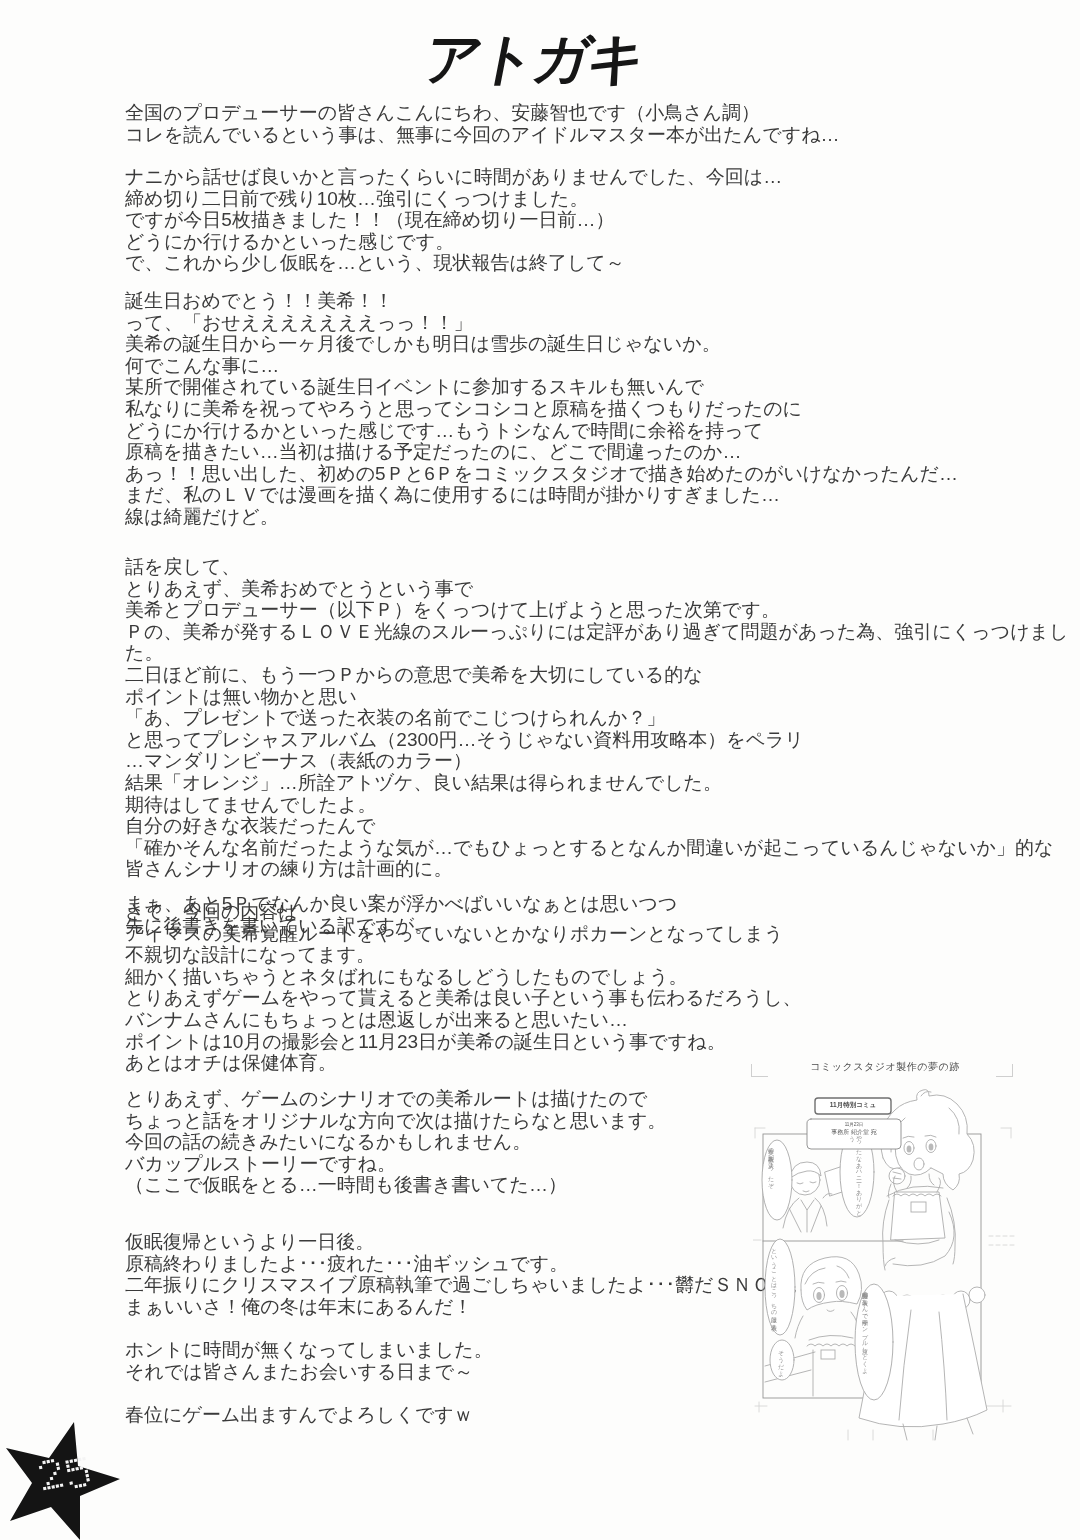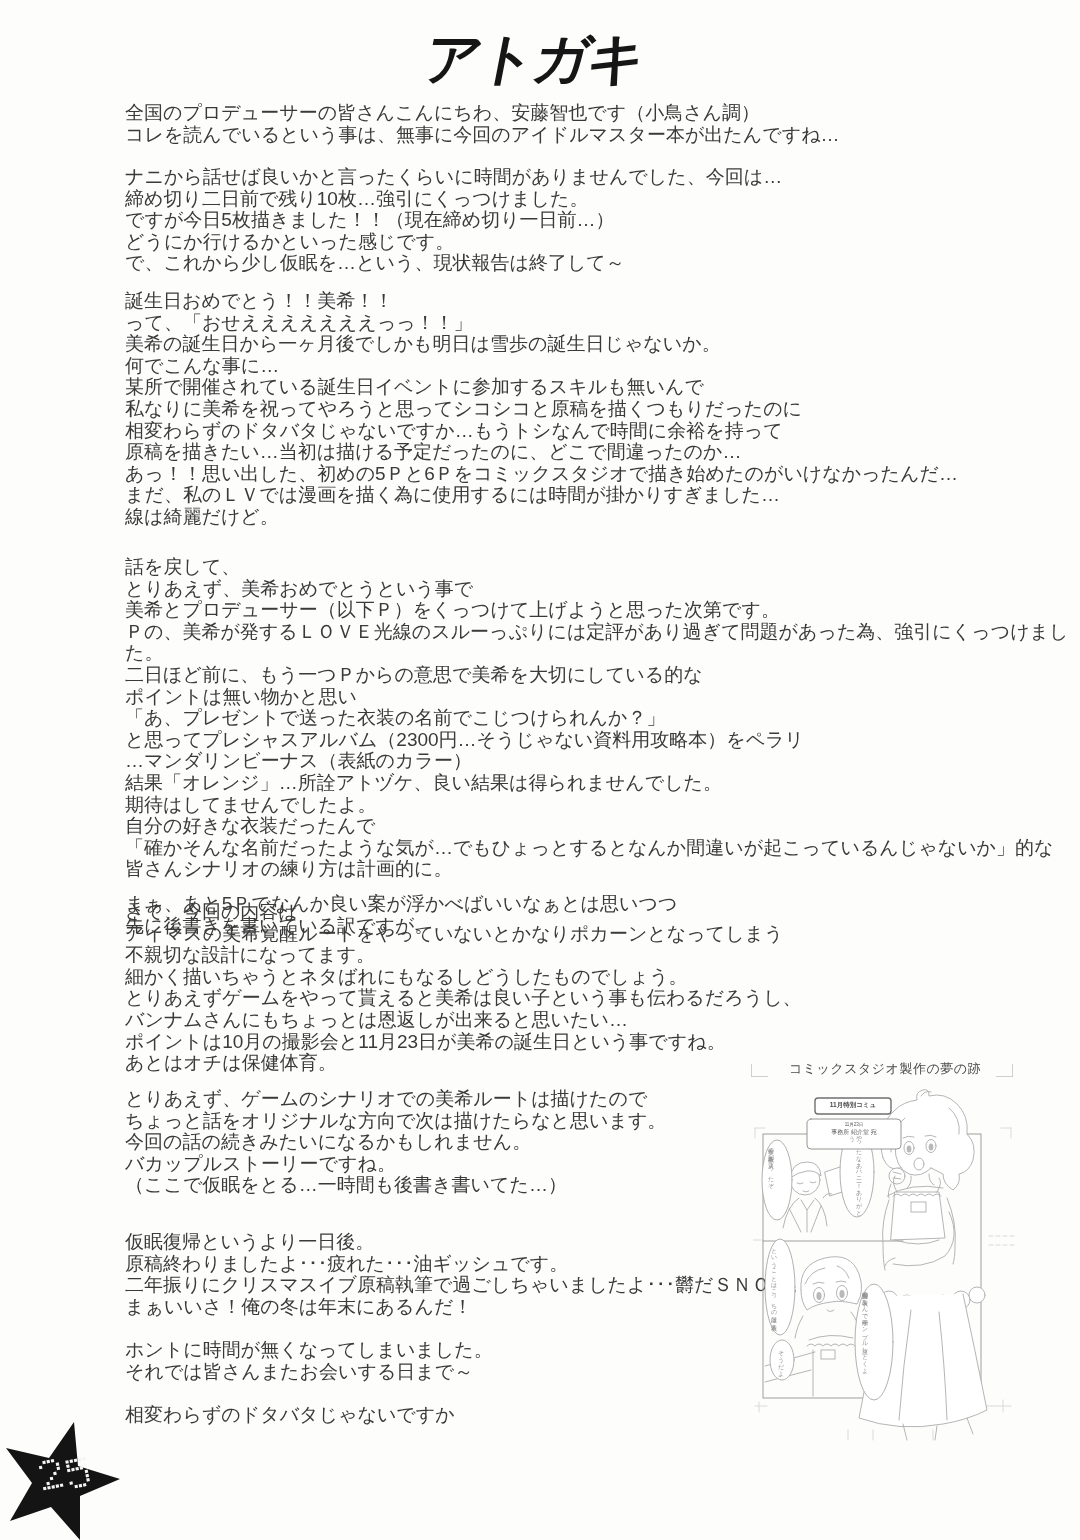--- a/index.html
+++ b/index.html
@@ -15,21 +15,21 @@
   }
   .para{
     position:absolute;left:125px;
     font-size:19px;line-height:21.6px;color:#3a3a3a;
     white-space:pre-line;letter-spacing:0;
   }
   
   .illust{position:absolute;left:753px;top:1056px;width:264px;height:386px;}
   .illust-caption{
     position:absolute;left:0;top:4px;width:264px;text-align:center;
-    font-size:13px;color:#4c4c4c;letter-spacing:0.5px;white-space:nowrap;
+    font-size:10px;color:#4c4c4c;letter-spacing:0.5px;white-space:nowrap;
   }
   .trim{position:absolute;border:0 solid #cfcfcf;}
   .illust svg{position:absolute;left:0;top:32px;}
   .vtext{
     position:absolute;writing-mode:vertical-rl;text-orientation:upright;
     font-size:6px;line-height:7px;color:#8f8f8f;letter-spacing:0px;
   }
   .boxlabel{position:absolute;text-align:center;color:#5a5a5a;white-space:nowrap;}
   
   .star-wrap{position:absolute;left:-26px;top:1396px;width:170px;height:170px;}
@@ -45,21 +45,21 @@
 締め切り二日前で残り10枚…強引にくっつけました。
 ですが今日5枚描きました！！（現在締め切り一日前…）
 どうにか行けるかといった感じです。
 で、これから少し仮眠を…という、現状報告は終了して～</div>
 <div class="para" style="top:290px">誕生日おめでとう！！美希！！
 って、「おせえええええええっっ！！」
 美希の誕生日から一ヶ月後でしかも明日は雪歩の誕生日じゃないか。
 何でこんな事に…
 某所で開催されている誕生日イベントに参加するスキルも無いんで
 私なりに美希を祝ってやろうと思ってシコシコと原稿を描くつもりだったのに
-相変わらずのドタバタじゃないですか…もうトシなんで時間に余裕を持って
+どうにか行けるかといった感じです…もうトシなんで時間に余裕を持って
 原稿を描きたい…当初は描ける予定だったのに、どこで間違ったのか…
 あっ！！思い出した、初めの5Ｐと6Ｐをコミックスタジオで描き始めたのがいけなかったんだ…
 まだ、私のＬＶでは漫画を描く為に使用するには時間が掛かりすぎました…
 線は綺麗だけど。</div>
 <div class="para" style="top:556px">話を戻して、
 とりあえず、美希おめでとうという事で
 美希とプロデューサー（以下Ｐ）をくっつけて上げようと思った次第です。
 Ｐの、美希が発するＬＯＶＥ光線のスルーっぷりには定評があり過ぎて問題があった為、強引にくっつけました。
 二日ほど前に、もう一つＰからの意思で美希を大切にしている的な
 ポイントは無い物かと思い
@@ -86,21 +86,21 @@
 今回の話の続きみたいになるかもしれません。
 バカップルストーリーですね。
 （ここで仮眠をとる…一時間も後書き書いてた…）</div>
 <div class="para" style="top:1231px">仮眠復帰というより一日後。
 原稿終わりましたよ･･･疲れた･･･油ギッシュです。
 二年振りにクリスマスイブ原稿執筆で過ごしちゃいましたよ･･･欝だＳＮＯＷ。
 まぁいいさ！俺の冬は年末にあるんだ！
 
 ホントに時間が無くなってしまいました。
 それでは皆さんまたお会いする日まで～</div>
-<div class="para" style="top:1404px">相変わらずのドタバタじゃないですか</div>
+<div class="para" style="top:1404px">春位にゲーム出ますんでよろしくですｗ</div>
 
 <div class="illust">
   <div class="illust-caption">コミックスタジオ製作の夢の跡</div>
 
   <div class="trim" style="left:-2px;top:8px;width:16px;height:12px;border-left-width:1px;border-bottom-width:1px;"></div>
   <div class="trim" style="right:4px;top:8px;width:16px;height:12px;border-right-width:1px;border-bottom-width:1px;"></div>
 
   <svg width="264" height="354" viewBox="0 0 264 354">
     <g fill="none" stroke="#adadad" stroke-width="0.9" stroke-linecap="round">
 

